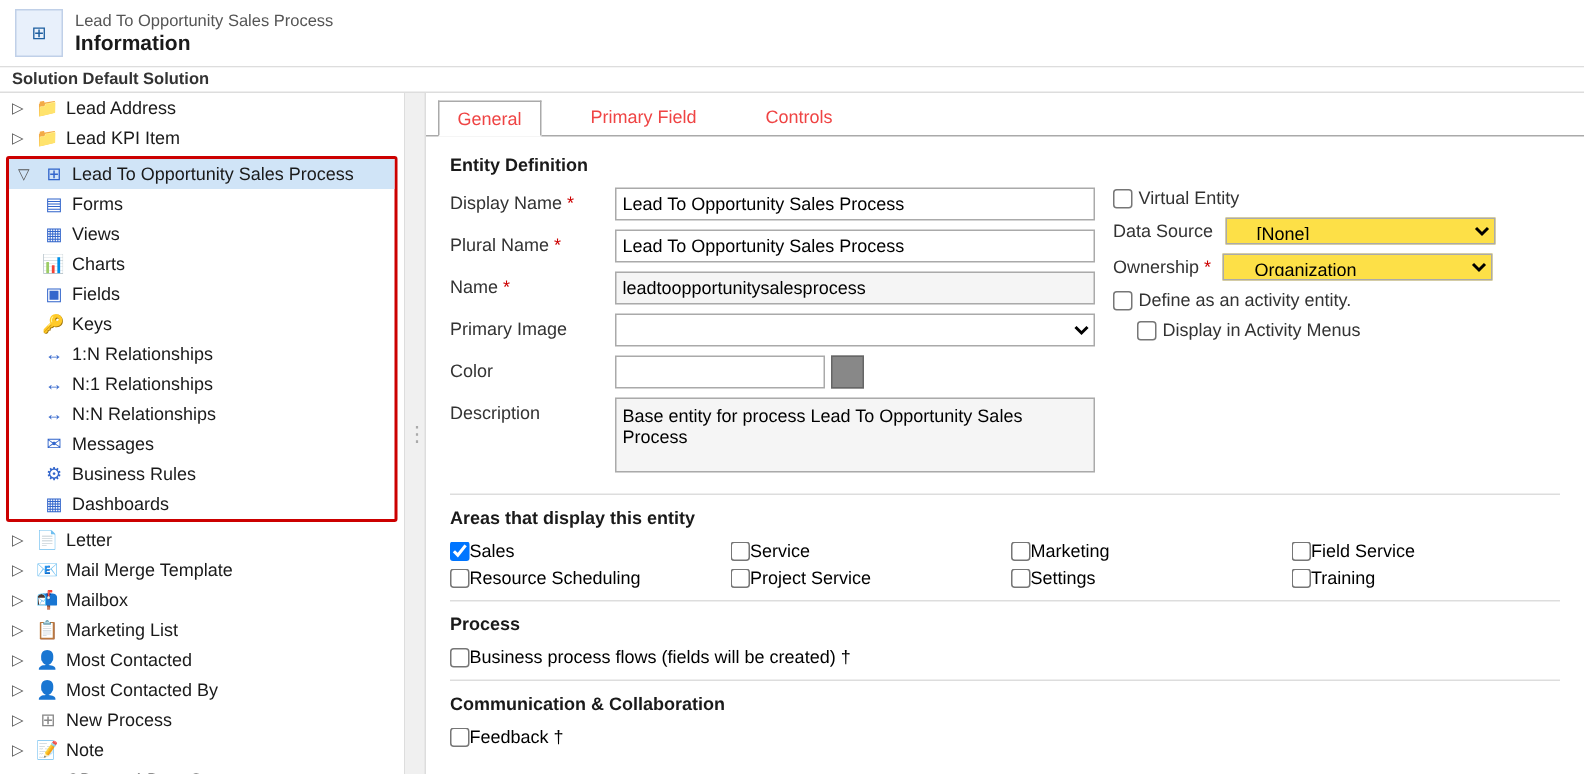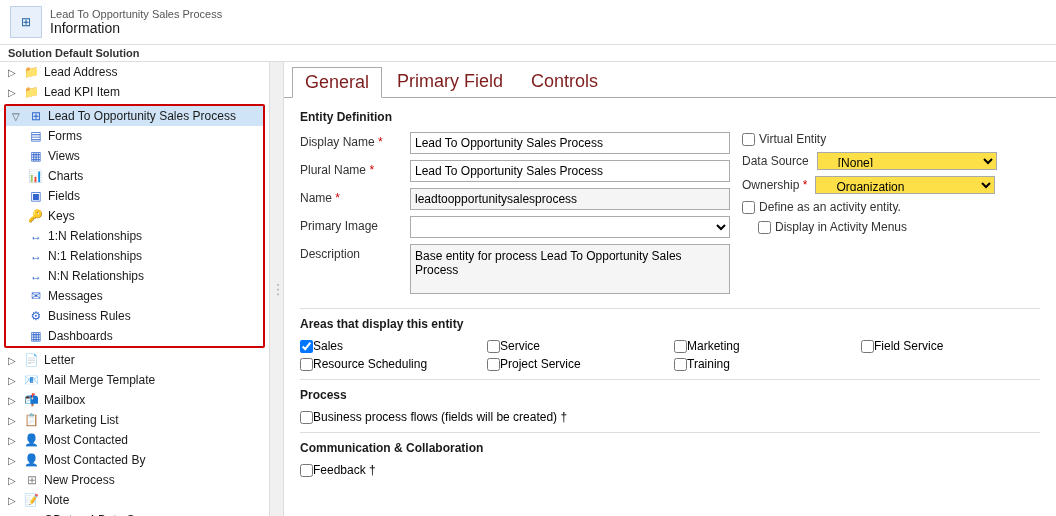--- a/index.html
+++ b/index.html
@@ -3,21 +3,21 @@
   <meta charset="utf-8">
   <style>
     * { box-sizing: border-box; margin: 0; padding: 0; font-family: 'Segoe UI', Arial, sans-serif; font-size: 12px; }
     body { background: #f0f0f0; display: flex; flex-direction: column; height: 516px; width: 1056px; overflow: hidden; }
 
     
     .header { background: #fff; padding: 6px 10px; border-bottom: 1px solid #ddd; display: flex; align-items: center; gap: 8px; }
     .header-icon { width: 32px; height: 32px; background: #e8f0fb; display: flex; align-items: center; justify-content: center; border: 1px solid #c0d0e8; color: #1e5fa0; font-size: 16px; }
     .header-title-block { display: flex; flex-direction: column; }
     .header-breadcrumb { font-size: 11px; color: #555; }
-    .header-main-title { font-size: 14px; font-weight: normal; color: #1a1a1a; }
+    .header-main-title { font-size: 14px; font-weight: bold; color: #1a1a1a; }
 
     
     .solution-label { background: #fff; padding: 2px 8px; font-size: 11px; font-weight: bold; color: #333; border-bottom: 1px solid #ddd; }
 
     
     .main-layout { display: flex; flex: 1; overflow: hidden; }
 
     
     .sidebar { width: 270px; background: #fff; border-right: 1px solid #ddd; overflow-y: auto; flex-shrink: 0; }
     .sidebar-item { display: flex; align-items: center; gap: 4px; padding: 2px 4px 2px 8px; cursor: pointer; white-space: nowrap; }
@@ -31,21 +31,21 @@
     .highlight-group .sidebar-item { padding-left: 6px; }
 
     
     .child-item { padding-left: 20px; }
 
     
     .content { flex: 1; background: #fff; overflow-y: auto; padding: 0; }
 
     
     .tabs-bar { display: flex; align-items: center; gap: 0; border-bottom: 1px solid #aaa; padding: 4px 8px 0 8px; background: #fff; }
-    .tab { padding: 4px 12px; border: 1px solid transparent; cursor: pointer; font-size: 18px; margin-right: 2px; color: #7f1d1d; }
+    .tab { padding: 4px 12px; border: 1px solid transparent; cursor: pointer; font-size: 12px; margin-right: 20px; color: #ef4444; }
     .tab.active { background: #fff; border: 1px solid #aaa; border-bottom: 1px solid #fff; margin-bottom: -1px; z-index: 1; }
 
     
     .content-body { padding: 12px 16px; }
 
     .section-title { font-weight: bold; font-size: 12px; color: #1a1a1a; margin-bottom: 8px; }
 
     .form-row { display: flex; align-items: flex-start; margin-bottom: 6px; }
     .form-label { width: 110px; flex-shrink: 0; padding-top: 3px; color: #333; font-size: 12px; }
     .required-star { color: #cc0000; }
@@ -315,20 +315,27 @@
 
           <div class="form-row">
             <div class="form-label">Primary Image</div>
             <div class="form-input">
               <select>
                 <option value=""></option>
               </select>
             </div>
           </div>
 
+          <div class="form-row">
+            <div class="form-label">Color</div>
+            <div class="color-row">
+              <div class="color-box"></div>
+              <div class="color-btn"></div>
+            </div>
+          </div>
 
           <div class="form-row">
             <div class="form-label">Description</div>
             <textarea class="desc-input" style="">Base entity for process Lead To Opportunity Sales Process</textarea>
           </div>
         </div>
 
         <div class="form-right">
 
           <div class="right-row">
@@ -391,20 +398,24 @@
         <label class="checkbox-item">
           <input type="checkbox" style="">
           <span>Resource Scheduling</span>
         </label>
         <label class="checkbox-item">
           <input type="checkbox" style="">
           <span>Project Service</span>
         </label>
         <label class="checkbox-item">
           <input type="checkbox" style="">
+          <span>Settings</span>
+        </label>
+        <label class="checkbox-item">
+          <input type="checkbox" style="">
           <span>Training</span>
         </label>
       </div>
 
       <hr class="divider">
 
       <div class="section-title">Process</div>
       <label class="checkbox-item" style="margin-bottom:0;">
         <input type="checkbox" style="">
         <span>Business process flows (fields will be created) †</span>

